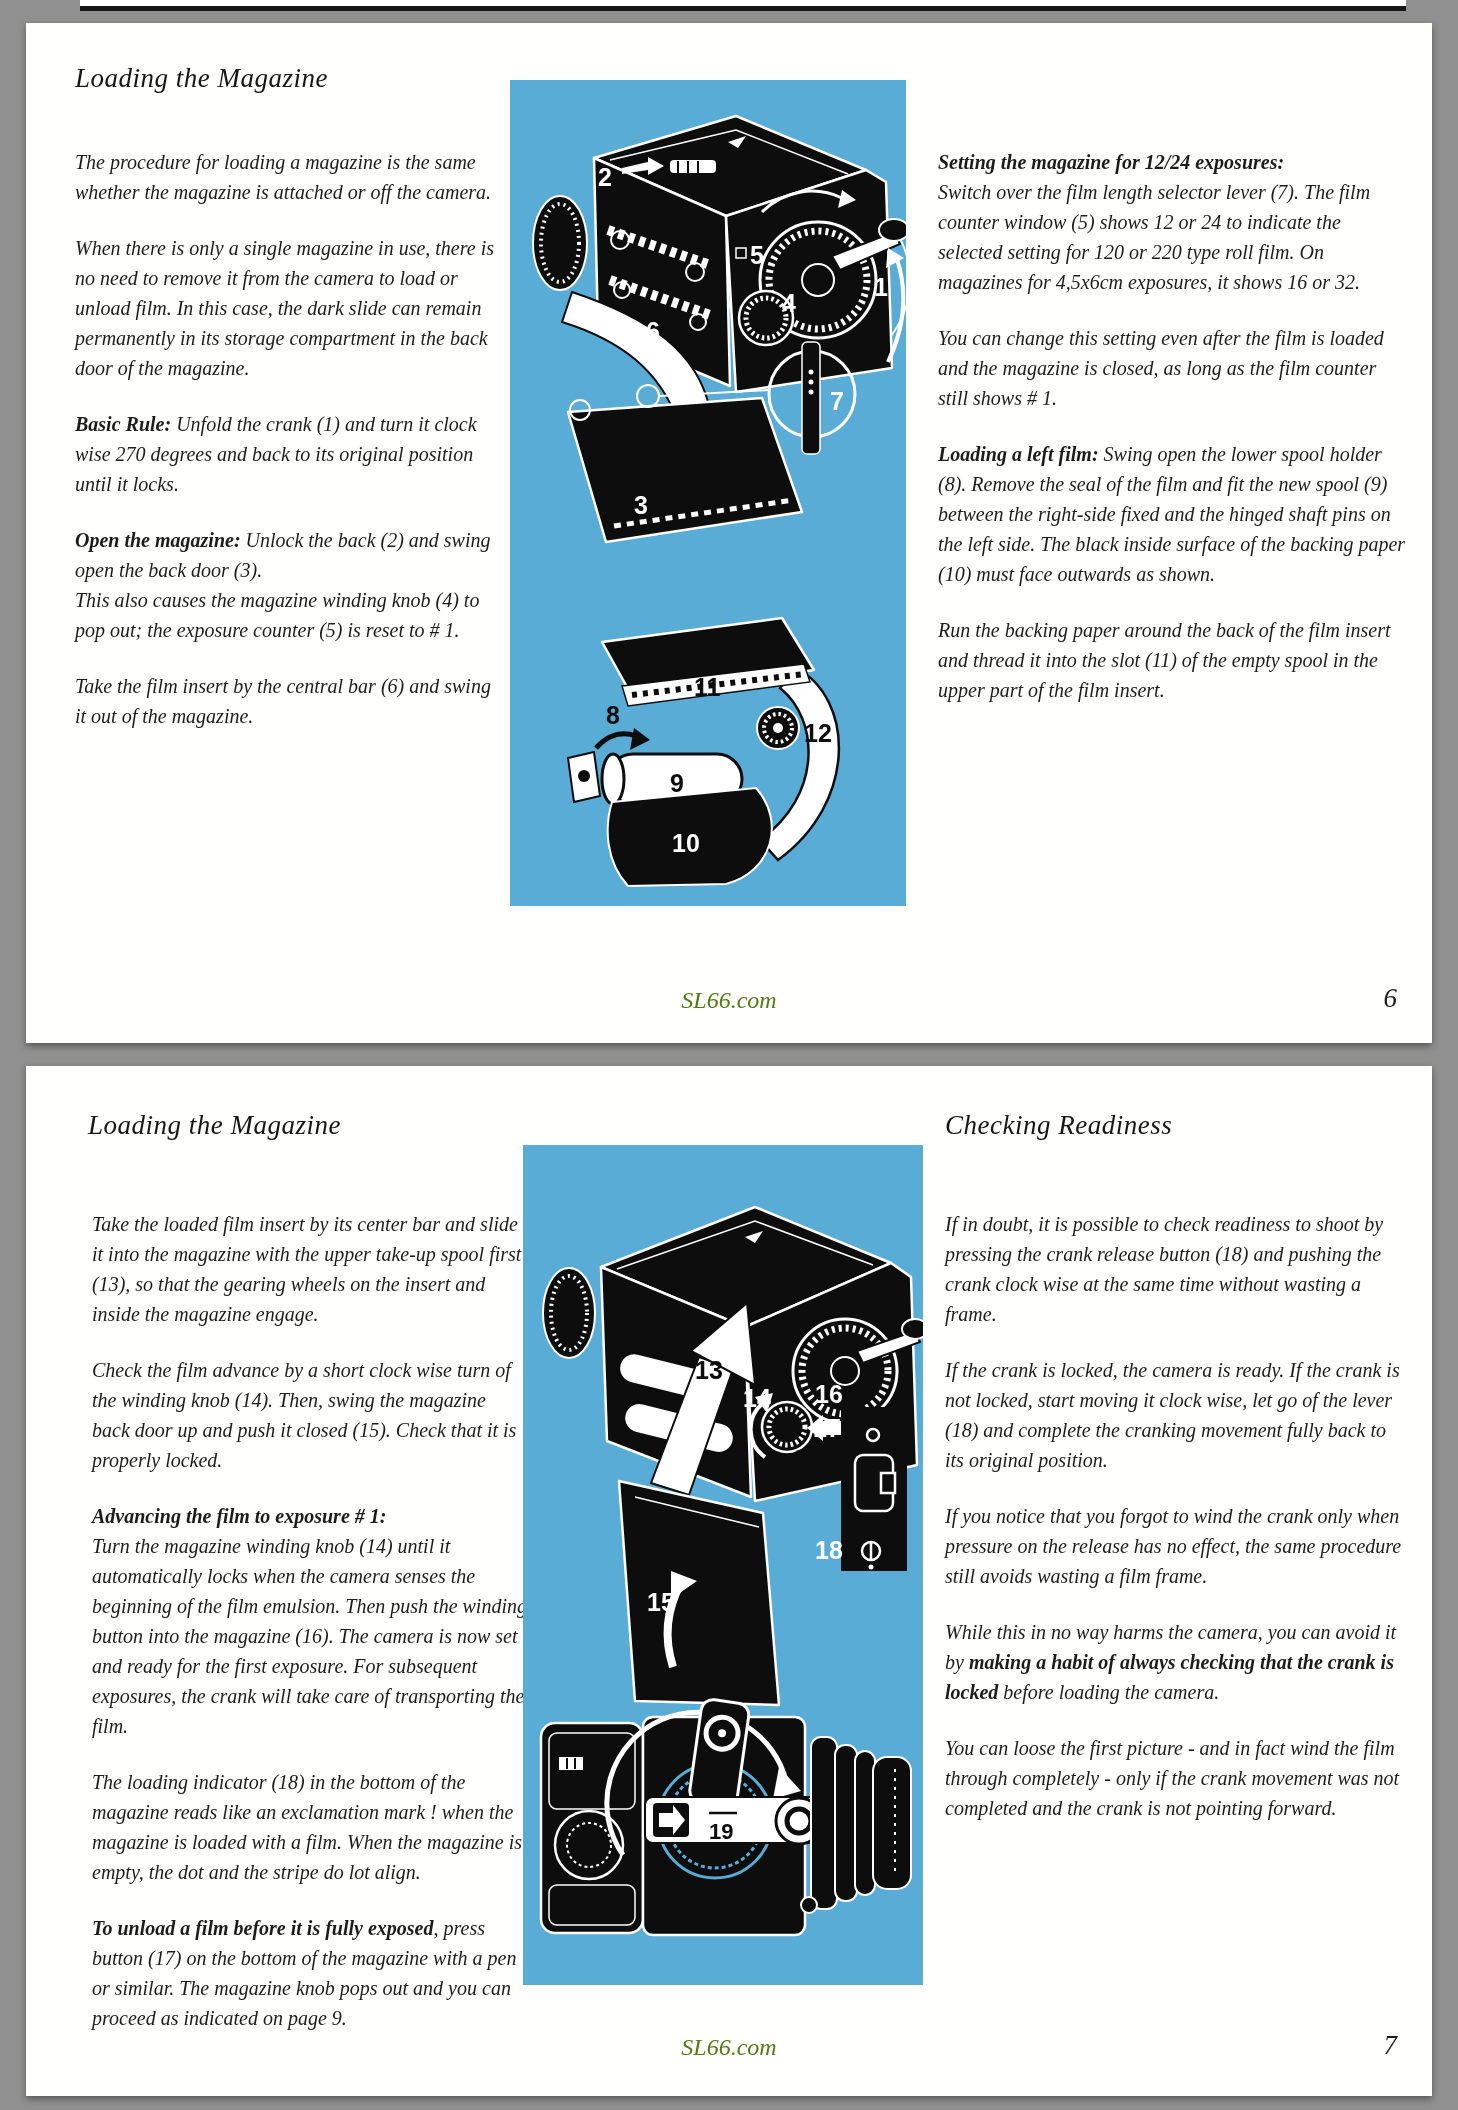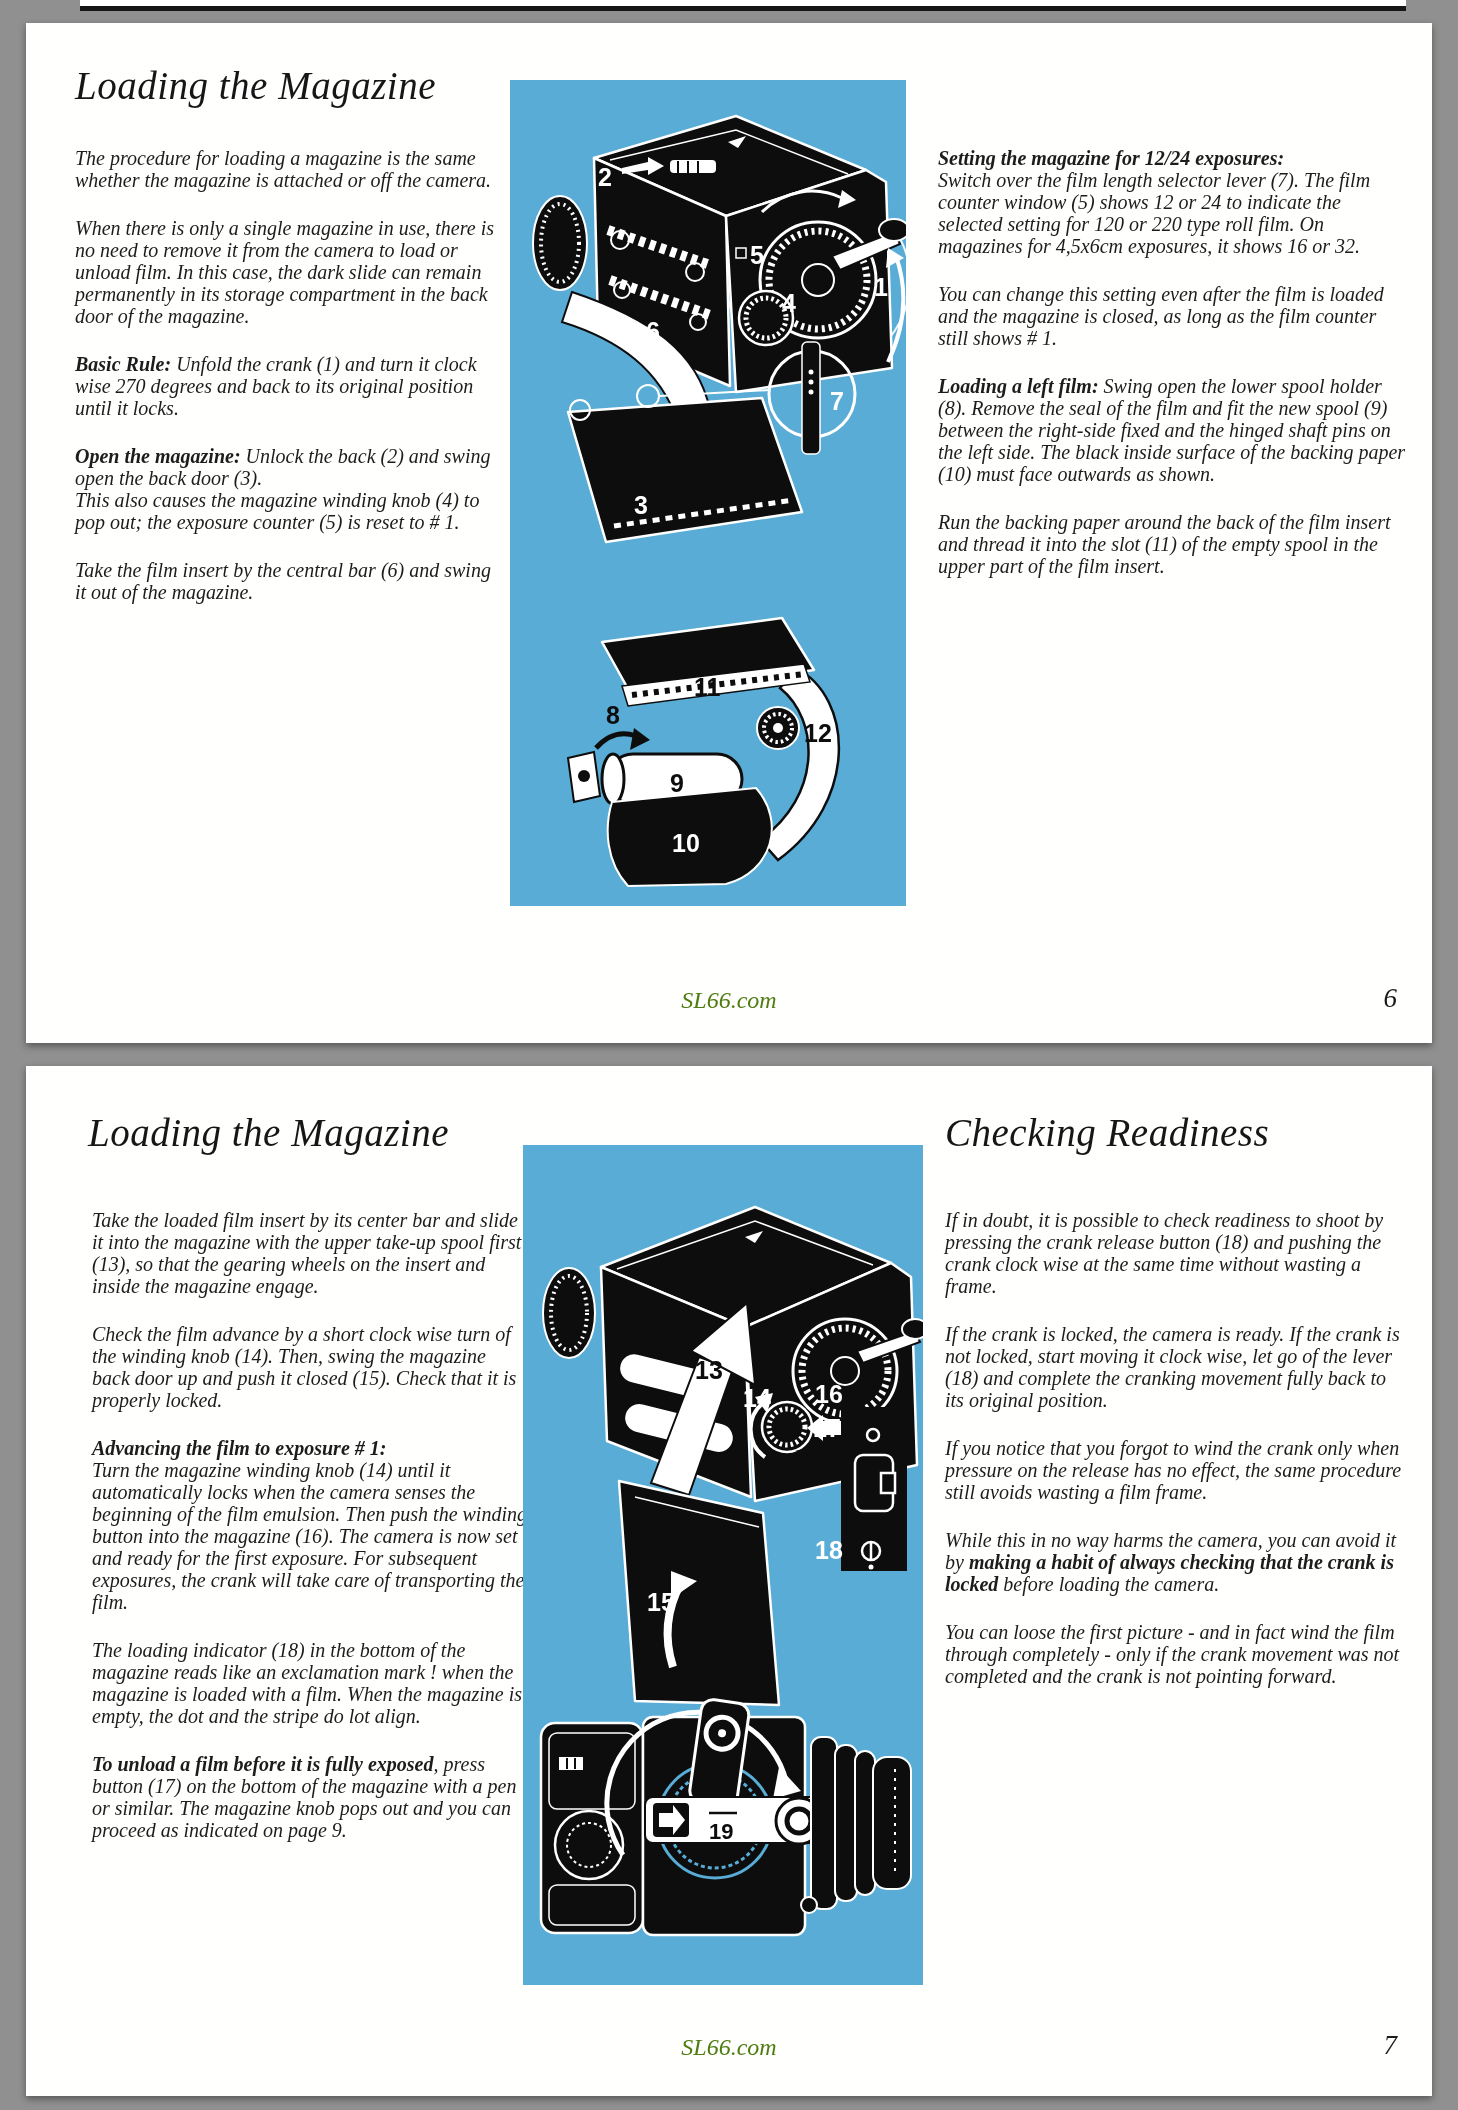--- a/index.html
+++ b/index.html
@@ -3,22 +3,22 @@
 <meta charset="utf-8">
 <style>
   html,body{margin:0;padding:0;background:#909090;}
   #screen{position:relative;width:1458px;height:2110px;background:#909090;overflow:hidden;
           font-family:"Liberation Serif","DejaVu Serif",serif;}
   .prev-page-edge{position:absolute;top:0;left:80px;width:1326px;height:6px;background:#ffffff;
           border-bottom:5px solid #151515;}
   .page{position:absolute;left:26px;width:1406px;background:#fffffe;box-shadow:0 3px 7px rgba(0,0,0,.4);}
   #page6{top:23px;height:1020px;}
   #page7{top:1066px;height:1030px;}
-  .doc-title{position:absolute;font-style:italic;font-size:39px;color:#161616;letter-spacing:.5px;white-space:nowrap;}
-  .col{position:absolute;font-style:italic;font-size:20px;line-height:22px;color:#1c1c1c;text-align:left;}
+  .doc-title{position:absolute;font-style:italic;font-size:27px;color:#161616;letter-spacing:.5px;white-space:nowrap;}
+  .col{position:absolute;font-style:italic;font-size:20px;line-height:30px;color:#1c1c1c;text-align:left;}
   .col p.para{margin:0 0 26px 0;}
   .col .lead{font-weight:bold;}
   .panel{position:absolute;background:#58acd6;}
   .footer-brand{position:absolute;left:0;width:100%;text-align:center;font-style:italic;font-size:24px;color:#4d7c0f;}
   .pagenum{position:absolute;font-style:italic;font-size:27px;color:#1c1c1c;}
   svg text.fig{font-family:"Liberation Sans","DejaVu Sans",sans-serif;font-weight:bold;font-size:25px;}
   svg text.figw{fill:#ffffff;}
   svg text.figb{fill:#0d0d0d;}
 </style>
 </head>

